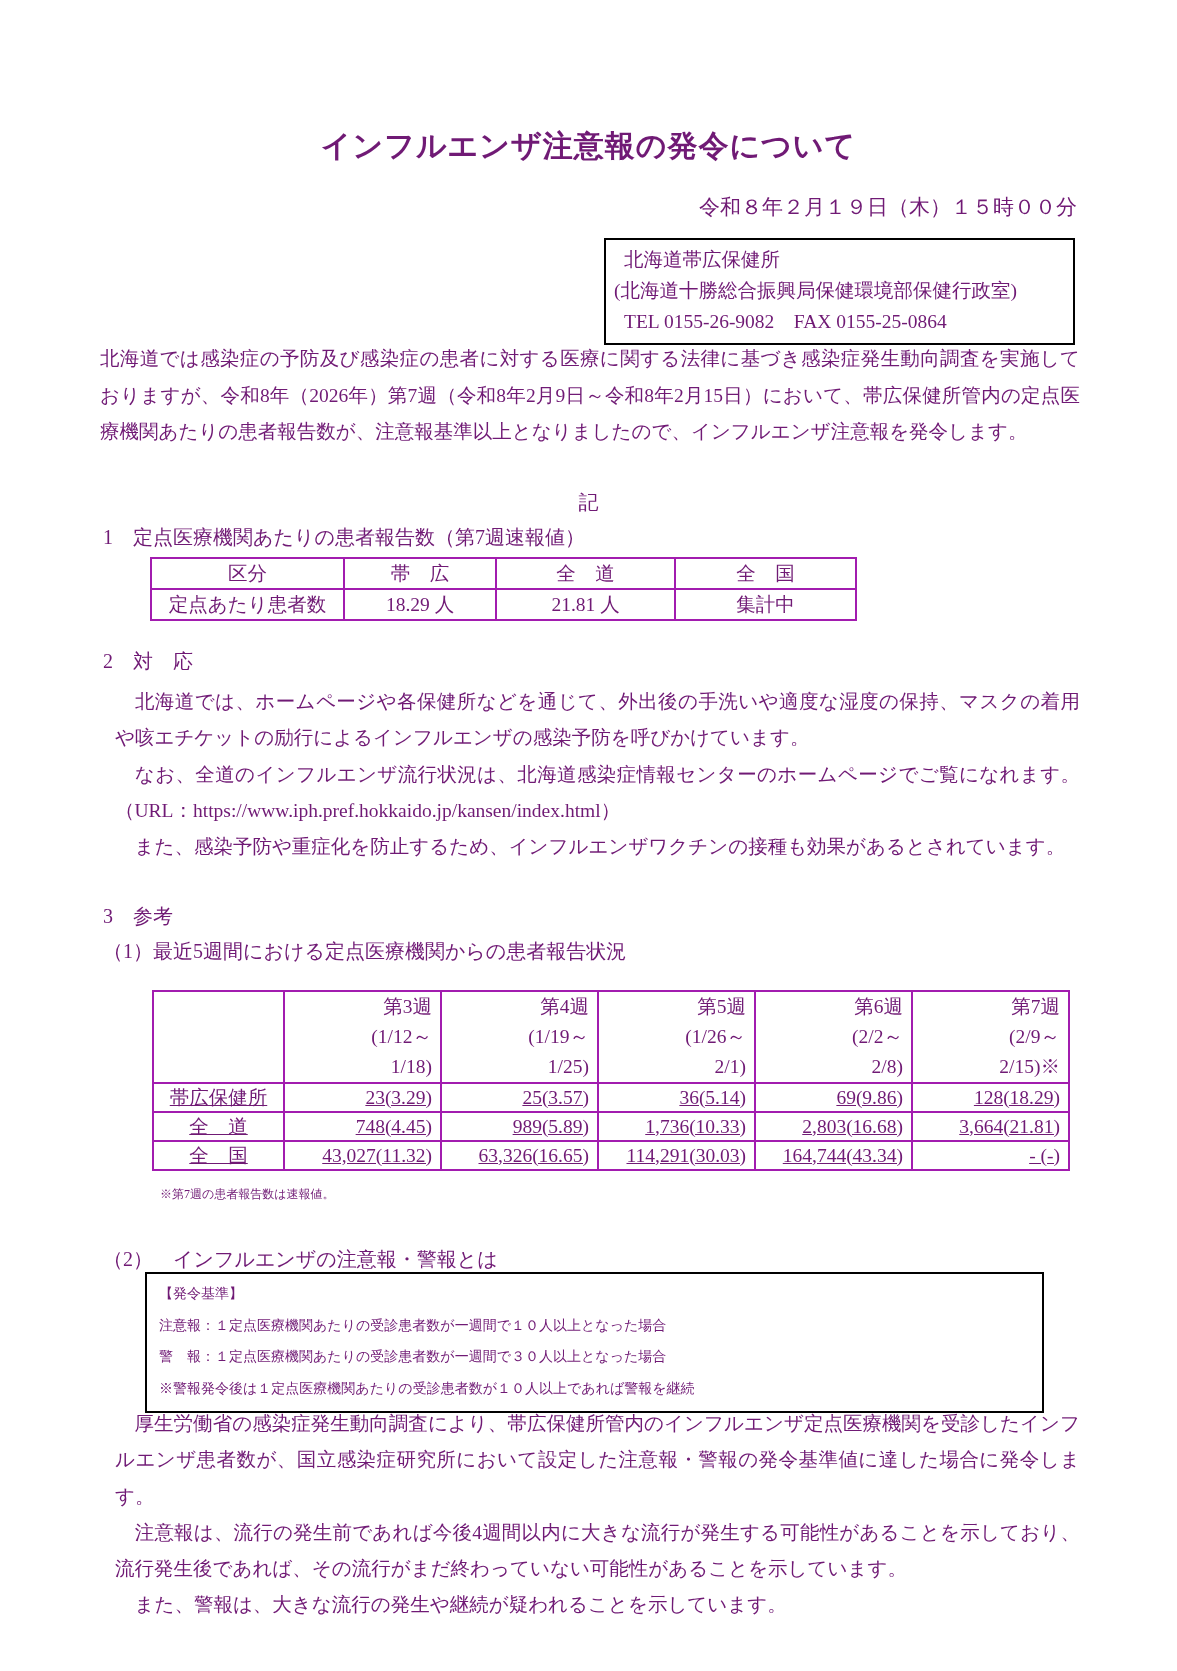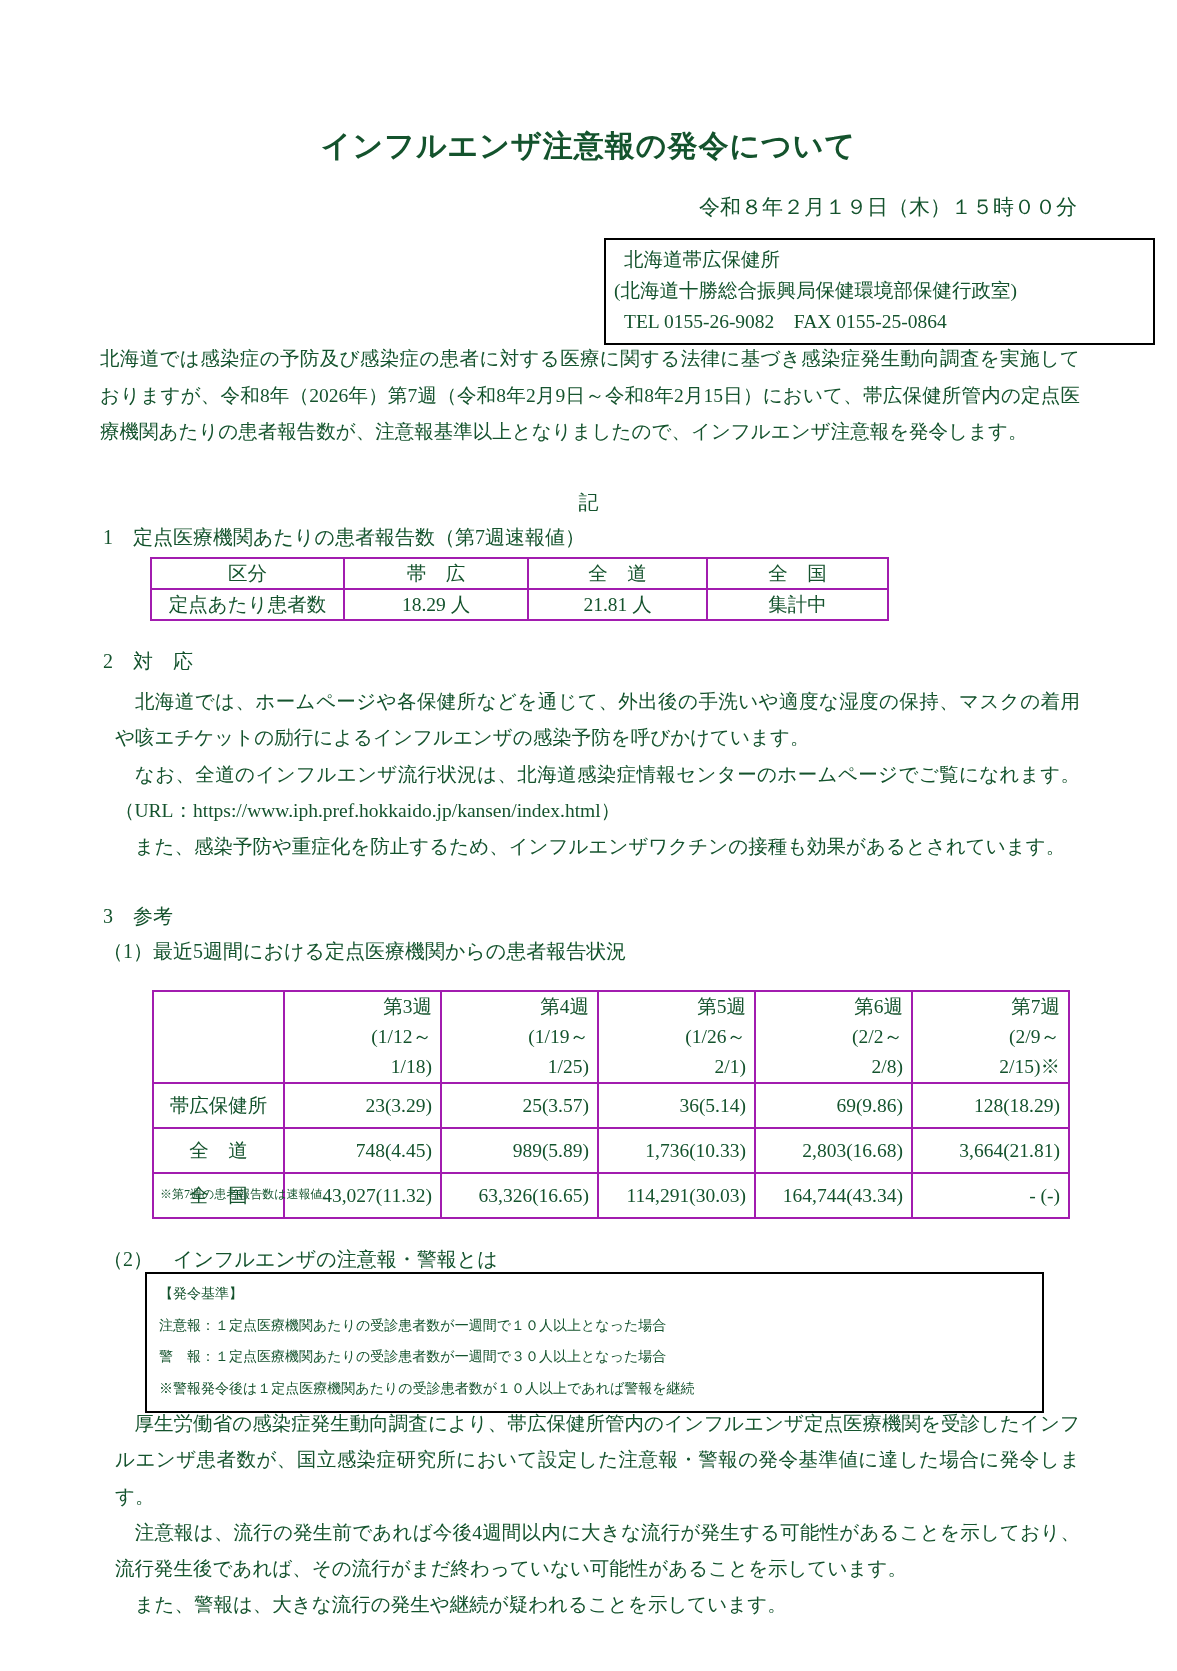--- a/index.html
+++ b/index.html
@@ -1,29 +1,29 @@
 <!DOCTYPE html>
 <html lang="ja"><head>
 <meta charset="utf-8">
 <style>
   html,body { margin:0; padding:0; background:#e8e8e8; }
   .page {
     position:relative; width:1177px; height:1671px; margin:0 auto;
-    background:#ffffff; color:#14532d;
+    background:#ffffff; color:#701a75;
     font-family:"Liberation Serif","DejaVu Serif",serif;
   }
   .title {
     position:absolute; top:126px; left:0; width:100%; margin:0;
     text-align:center; font-size:30px; font-weight:bold; letter-spacing:1px;
   }
   .date-line {
     position:absolute; top:193px; right:100px; font-size:21px; white-space:nowrap;
   }
   .contact-box {
-    position:absolute; left:604px; top:238px; width:551px; box-sizing:border-box;
+    position:absolute; left:604px; top:238px; width:471px; box-sizing:border-box;
     border:2px solid #000; padding:4px 14px 6px 8px;
     font-size:19.5px; line-height:31px;
   }
   .cb-indent { padding-left:10px; }
   .intro {
     position:absolute; left:100px; top:341px; width:980px; margin:0;
     font-size:19.5px; line-height:36.5px; text-align:justify;
   }
   .ki {
     position:absolute; top:489px; left:0; width:100%; text-align:center; font-size:20px;
@@ -34,26 +34,26 @@
   .s3h  { left:103px; top:903px; }
   .sub1h{ left:103px; top:938px; }
   .sub1sub { position:absolute; left:146px; top:972px; font-size:20px; white-space:nowrap; }
   .sub2h{ left:103px; top:1246px; }
 
   table { border-collapse:collapse; }
   th,td { border:2px solid #a21caf; font-weight:normal; box-sizing:border-box; }
 
   .t1 { position:absolute; left:150px; top:557px; font-size:19.5px; }
   .t1 th,.t1 td { height:31px; text-align:center; padding:0 4px; }
-  .t1 .c0 { width:193px; } .t1 .c1 { width:184px; }
+  .t1 .c0 { width:193px; } .t1 .c1 { width:152px; }
   .t1 .c2 { width:179px; } .t1 .c3 { width:181px; }
 
   .t2 { position:absolute; left:152px; top:990px; font-size:19.5px; }
   .t2 th { height:67px; vertical-align:middle; text-align:center; line-height:30px; padding:0 4px;margin-top:45px; }
-  .t2 td { height:27px; padding:8px; }
+  .t2 td { height:27px; padding:0;text-decoration:underline; }
   .t2 .lab { width:131px; text-align:center; }
   .t2 .val { width:157px; text-align:right; padding-right:8px; }
   .t2note { position:absolute; left:160px; top:1186px; font-size:12px; }
 
   .criteria-box {
     position:absolute; left:145px; top:1272px; width:899px; box-sizing:border-box;
     border:2px solid #000; padding:4px 10px 7px 12px;
     font-size:14px; line-height:31.5px;
   }
   .body-block { position:absolute; left:115px; width:965px; }

